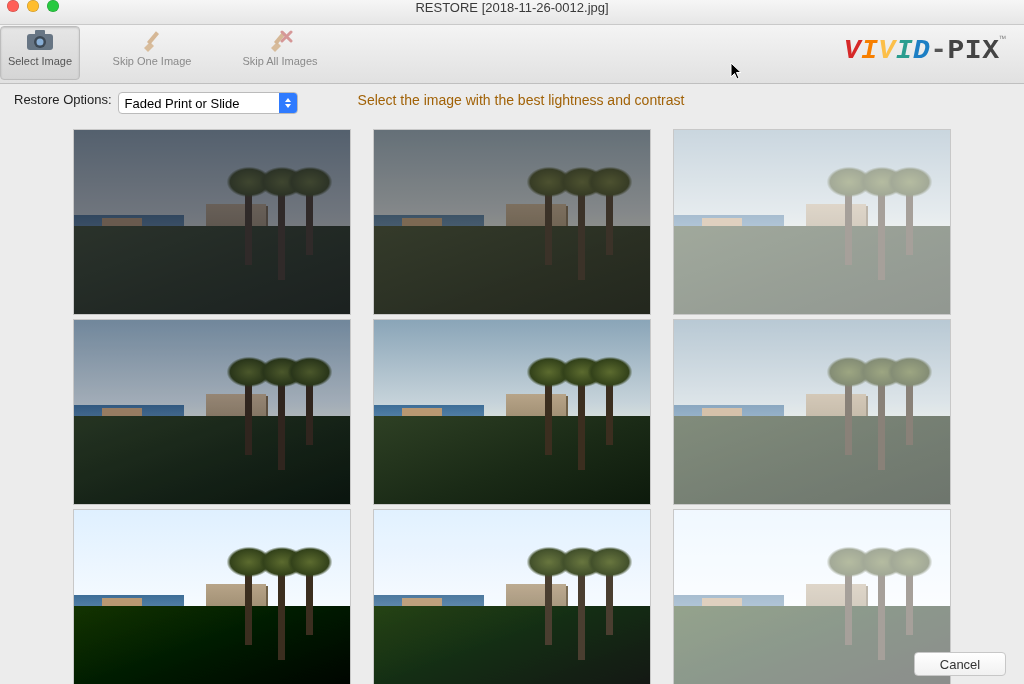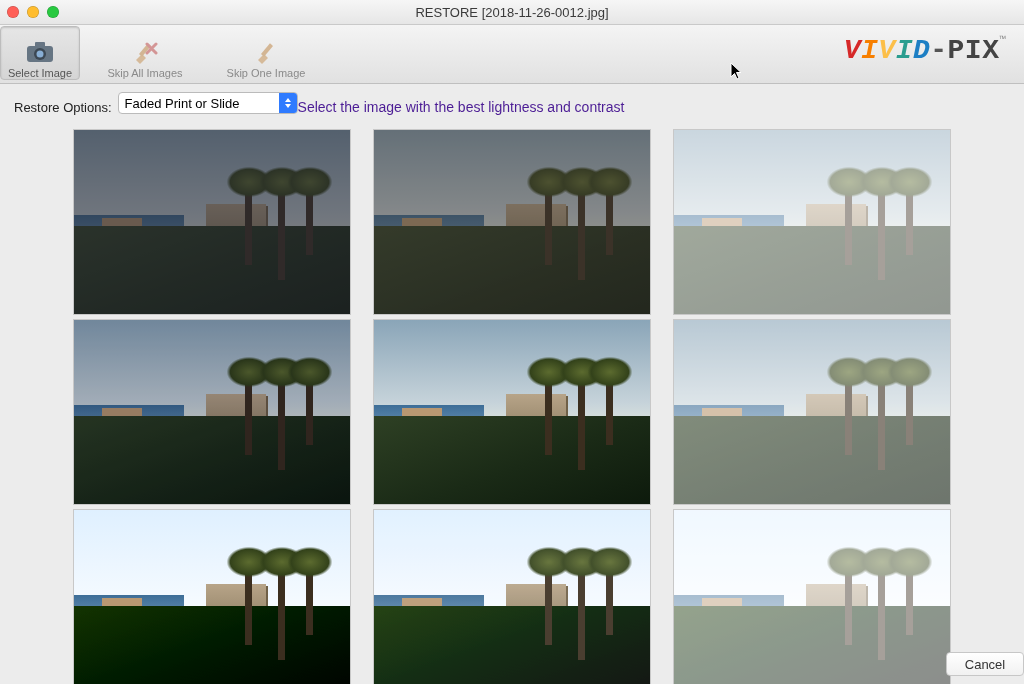--- a/index.html
+++ b/index.html
@@ -1,45 +1,45 @@
 <!DOCTYPE html>
 <html><head>
 <meta charset="utf-8">
 <style>
   html,body{margin:0;padding:0;width:1024px;height:684px;font-family:-apple-system,"Helvetica Neue",Arial,sans-serif;background:#ececec;color:#333;overflow:hidden}
   
-  .titlebar{height:24px;background:linear-gradient(#f6f6f6,#e6e6e6);border-bottom:1px solid #c9c9c9;display:flex;align-items:center;padding:0 7px;position:relative}
+  .titlebar{height:24px;background:linear-gradient(#f6f6f6,#e6e6e6);border-bottom:1px solid #c9c9c9;display:flex;align-items:flex-start;padding:0 7px;position:relative}
   .traffic{display:flex;gap:8px;align-items:center}
   .tl{width:12px;height:12px;border-radius:50%;box-shadow:inset 0 0 0 .5px rgba(0,0,0,.25)}
   .tl.red{background:#ff5f57}
   .tl.yel{background:#ffbd2e}
   .tl.grn{background:#28c940}
   .winTitle{position:absolute;left:0;right:0;text-align:center;font-size:13px;color:#3a3a3a;font-weight:500;pointer-events:none}
   
   .toolbar{height:55px;background:linear-gradient(#f4f4f4,#e1e1e1);border-bottom:1px solid #bfbfbf;display:flex;align-items:flex-end;position:relative;padding:0 6px 3px 0}
-  .tbtn{display:flex;flex-direction:column;align-items:center;justify-content:flex-end;width:110px;height:52px;font-size:11px;color:#8a8a8a;border:1px solid transparent;border-radius:4px;margin-right:9px;cursor:pointer}
+  .tbtn{display:flex;flex-direction:column;align-items:center;width:110px;height:52px;font-size:11px;color:#8a8a8a;border:1px solid transparent;border-radius:4px;margin-right:16px;cursor:pointer}
   .tbtn .ic{width:28px;height:26px;margin-bottom:2px;display:flex;align-items:center;justify-content:center}
   .tbtn.sel{width:78px;background:linear-gradient(#e6e6e6,#d5d5d5);border-color:#bdbdbd;color:#555;box-shadow:inset 0 1px 2px rgba(0,0,0,.15)}
   .tbtn svg{opacity:.55}
   .tbtn.sel svg{opacity:.9}
   .logo{position:absolute;right:18px;top:10px;font-family:Liberation Mono, monospace;font-weight:900;font-size:28px;letter-spacing:.5px;font-style:italic}
   .logo .v1{color:#d62828}.logo .i1{color:#f77f00}.logo .v2{color:#fcbf49}.logo .i2{color:#2a9d8f}.logo .d{color:#1d7fc4}
   .logo .dash{color:#555;font-style:normal;font-weight:700}
   .logo .pix{color:#444;font-style:normal}
   .logo .tm{font-size:10px;color:#888;vertical-align:top;font-style:normal;font-weight:400}
   
-  .optrow{display:flex;align-items:center;padding:8px 14px 4px 14px;font-size:13px;color:#222}
+  .optrow{display:flex;padding:8px 14px 4px 14px;font-size:13px;color:#222}
   .optlabel{margin-right:6px}
   .sel-wrap{position:relative;width:180px;height:30px}
   .sel-wrap select{width:100%;height:22px;font-size:13px;border:1px solid #bbb;border-radius:4px;background:#fff;padding:0 22px 0 6px;appearance:none;-webkit-appearance:none}
   .sel-wrap .arrows{position:absolute;right:1px;top:1px;width:18px;height:20px;border-radius:0 3px 3px 0;background:#2f7bff;display:flex;flex-direction:column;align-items:center;justify-content:center;pointer-events:none}
   .sel-wrap .arrows::before,.sel-wrap .arrows::after{content:"";border-left:3px solid transparent;border-right:3px solid transparent}
   .sel-wrap .arrows::before{border-bottom:4px solid #fff;margin-bottom:2px}
   .sel-wrap .arrows::after{border-top:4px solid #fff}
-  .instr{font-size:14px;color:#4c1d95}
+  .instr{margin-left:60px;font-size:14px;color:#a16207}
   
   .grid{display:grid;grid-template-columns:repeat(3,276px);grid-template-rows:repeat(3,184px);gap:6px 24px;justify-content:center;margin-top:4px}
   .thumb{width:276px;height:184px;position:relative;overflow:hidden;background:#111;cursor:pointer;box-shadow:0 0 0 1px rgba(0,0,0,.15)}
   .sky{position:absolute;inset:0;background:linear-gradient(#8aa5b8 0%,#c6d3da 45%,#d8e0dd 55%);}
   .sea{position:absolute;left:0;right:60%;top:46%;height:14%;background:linear-gradient(#3d6d97,#6a93b6)}
   .land{position:absolute;left:0;right:0;top:52%;bottom:0;background:linear-gradient(160deg,#2e4024 0%,#1a2a16 55%,#0d1a0c 100%)}
   .bldg{position:absolute;top:40%;left:48%;width:60px;height:44px;background:linear-gradient(#b7a488,#8e7e63);box-shadow:2px 2px 0 #6f6047}
   .bldg2{position:absolute;top:48%;left:10%;width:40px;height:20px;background:#b99872}
   .palm{position:absolute;top:30%;width:7px;background:#3b2e1f}
   .palm::before{content:"";position:absolute;top:-18px;left:-18px;width:44px;height:30px;background:radial-gradient(ellipse at center,#5c6b2f 0%,#33421a 60%,transparent 72%)}
@@ -50,21 +50,21 @@
   .t02{background:rgba(255,255,255,.55)}
   .t10{background:rgba(0,0,30,.18)}
   .t11{background:rgba(0,0,0,0)}
   .t12{background:rgba(255,255,255,.40)}
   .t20{filter:none}
   .row2 .sky{background:linear-gradient(#dff0ff 0%,#f7fbff 55%)}
   .t21{background:rgba(255,255,255,.08)}
   .t22{background:rgba(255,255,255,.55)}
   .row2 .land{filter:saturate(1.4) contrast(1.25)}
   
-  .cancel{position:absolute;right:0;bottom:8px;width:78px;height:24px;border:1px solid #c7c7c7;border-radius:4px;background:linear-gradient(#ffffff,#f1f1f1);font-size:13px;color:#333;cursor:pointer}
+  .cancel{position:absolute;right:18px;bottom:8px;width:92px;height:24px;border:1px solid #c7c7c7;border-radius:4px;background:linear-gradient(#ffffff,#f1f1f1);font-size:13px;color:#333;cursor:pointer}
   
   .cursor{position:absolute;left:730px;top:62px;pointer-events:none}
 </style>
 </head>
 <body>
 
 <div class="titlebar">
   <div class="traffic">
     <div class="tl red"></div>
     <div class="tl yel"></div>
@@ -80,36 +80,36 @@
           <rect x="1" y="5" width="26" height="16" rx="3" fill="#5a6a7a"></rect>
           <rect x="9" y="1" width="10" height="6" rx="1" fill="#5a6a7a"></rect>
           <circle cx="14" cy="13" r="6" fill="#2b3845"></circle>
           <circle cx="14" cy="13" r="3.5" fill="#7fa9d4"></circle>
         </svg>
     </span>
     <span>Select Image</span>
   </div>
   <div class="tbtn">
     <span class="ic">
+      <svg width="24" height="24" viewBox="0 0 24 24">
+          <path d="M4 20 L10 14 L14 18 L8 24 Z" fill="#c7955a"></path>
+          <rect x="11" y="3" width="4" height="14" transform="rotate(40 13 10)" fill="#c08a4d"></rect>
+        </svg>
+    </span>
+    <span>Skip One Image</span>
+  </div>
+  <div class="tbtn">
+    <span class="ic">
       <svg width="26" height="24" viewBox="0 0 26 24">
           <path d="M4 20 L10 14 L14 18 L8 24 Z" fill="#c7955a"></path>
           <rect x="11" y="3" width="4" height="14" transform="rotate(40 13 10)" fill="#c08a4d"></rect>
           <path d="M15 4 L24 13 M24 4 L15 13" stroke="#c05050" stroke-width="3" stroke-linecap="round"></path>
         </svg>
     </span>
     <span>Skip All Images</span>
-  </div>
-  <div class="tbtn">
-    <span class="ic">
-      <svg width="24" height="24" viewBox="0 0 24 24">
-          <path d="M4 20 L10 14 L14 18 L8 24 Z" fill="#c7955a"></path>
-          <rect x="11" y="3" width="4" height="14" transform="rotate(40 13 10)" fill="#c08a4d"></rect>
-        </svg>
-    </span>
-    <span>Skip One Image</span>
   </div>
 
   <div class="logo">
     <span class="v1">V</span><span class="i1">I</span><span class="v2">V</span><span class="i2">I</span><span class="d">D</span><span class="dash">-</span><span class="pix">PIX</span><span class="tm">™</span>
   </div>
 </div>
 
 <div class="optrow">
   <span class="optlabel">Restore Options:</span>
   <span class="sel-wrap">

